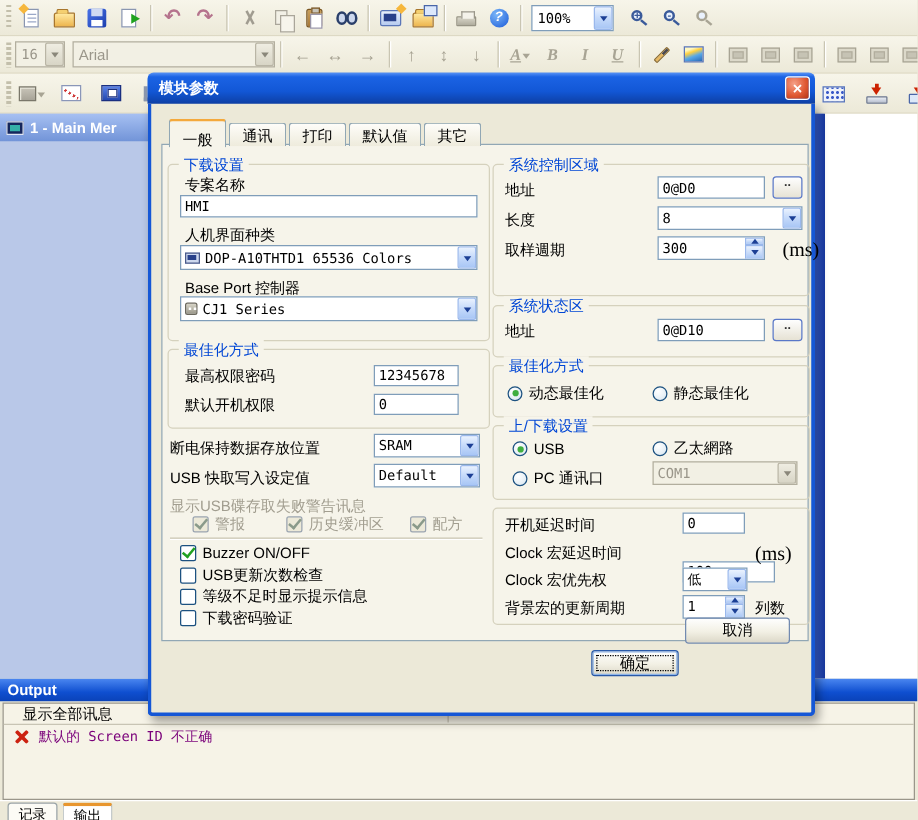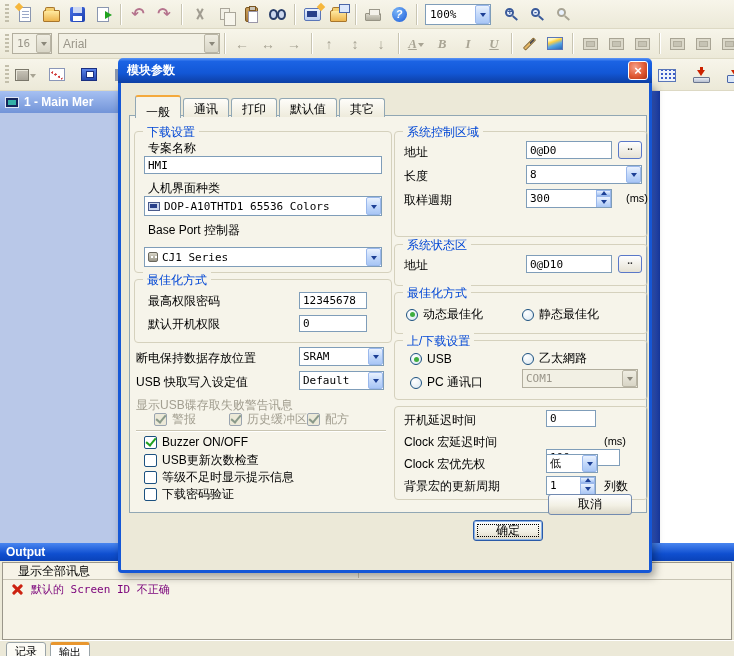--- a/index.html
+++ b/index.html
@@ -121,21 +121,21 @@
        border-radius:3px 3px 0 0;font-size:12px}
   .tab.active{height:23px;padding-top:7px;background:#f6f4ea;border-top:2px solid #f4a93c;margin-bottom:-1px}
   .page{position:absolute;left:8px;top:32px;width:518px;height:398px;background:#f6f4ea;border:1px solid #91a7b4}
 
   .lbl{position:absolute;white-space:nowrap;font-size:12px}
   .dis-t{color:#a29e90}
   .gbox{position:absolute;border:1px solid #d5d1bd;border-radius:4px}
   .gbox .cap{position:absolute;top:-8px;left:8px;background:#f6f4ea;padding:0 4px;color:#0046d5;white-space:nowrap}
   .inp,.spin,.ccombo{position:absolute;background:#fff;border:1px solid #7f9db9;display:flex;align-items:center;
        font-family:"DejaVu Sans Mono",monospace;font-size:11px;padding-left:3px;overflow:hidden}
-  .unit{position:absolute;font-family:Liberation Sans, sans-serif;font-size:11px;white-space:nowrap}
+  .unit{position:absolute;font-family:Liberation Serif, serif;font-size:16px;white-space:nowrap}
   .dotbtn{position:absolute;background:linear-gradient(#fefefe,#e6e2d4);border:1px solid #5a78c8;border-radius:3px;
        font-size:10px;display:flex;align-items:flex-start;justify-content:center;line-height:9px;font-weight:700;color:#333}
   .spincol{margin-left:auto;width:15px;align-self:stretch;display:flex;flex-direction:column;flex:0 0 auto}
   .spincol i{flex:1;background:linear-gradient(#eaf2fe,#a8c6f5);border:1px solid #9ab8ec;display:flex;align-items:center;justify-content:center}
   .spincol i::after{content:"";border:3px solid transparent}
   .spincol i.up::after{border-bottom:4px solid #1c3f95;margin-top:-3px}
   .spincol i.dn::after{border-top:4px solid #1c3f95;margin-top:3px}
   .mon{width:12px;height:9px;border:1px solid #4a5a8a;background:#cdd8ee;margin-right:4px;position:relative;flex:0 0 auto}
   .mon::after{content:"";position:absolute;left:1px;top:1px;right:2px;bottom:2px;background:#28408a}
   .plug{width:10px;height:10px;border-radius:2px;background:linear-gradient(#d8d5c8,#9a978a);border:1px solid #6a675c;
@@ -404,21 +404,21 @@
       <div class="inp" style="left:14px;top:40px;width:238px;height:18px">
         <span>HMI</span>
       </div>
       <span class="lbl" style="left:18px;top:64px">人机界面种类</span>
       <div class="ccombo" style="left:14px;top:80px;width:238px;height:20px">
         <i class="mon"></i>
         <span>DOP-A10THTD1 65536 Colors</span>
         <span class="arr"></span>
       </div>
       <span class="lbl" style="left:18px;top:106px">Base Port 控制器</span>
-      <div class="ccombo" style="left:14px;top:131px;width:238px;height:20px">
+      <div class="ccombo" style="left:14px;top:121px;width:238px;height:20px">
         <i class="plug"></i>
         <span>CJ1 Series</span>
         <span class="arr"></span>
       </div>
 
       <div class="gbox" style="left:4px;top:163px;width:258px;height:64px">
         <span class="cap">最佳化方式</span>
       </div>
       <span class="lbl" style="left:18px;top:177px">最高权限密码</span>
       <div class="inp" style="left:169px;top:176px;width:68px;height:17px">
@@ -442,21 +442,21 @@
 
       <span class="lbl dis-t" style="left:6px;top:281px">显示USB碟存取失败警告讯息</span>
       <span class="cbrow dis-t" style="left:24px;top:295px">
         <i class="cb checked disabled"></i>
         <span>警报</span>
       </span>
       <span class="cbrow dis-t" style="left:99px;top:295px">
         <i class="cb checked disabled"></i>
         <span>历史缓冲区</span>
       </span>
-      <span class="cbrow dis-t" style="left:177px;top:295px">
+      <span class="cbrow dis-t" style="left:198px;top:295px">
         <i class="cb checked disabled"></i>
         <span>配方</span>
       </span>
       <span class="hline" style="left:6px;top:314px;width:250px"></span>
 
       <span class="cbrow" style="left:14px;top:319px">
         <i class="cb checked"></i>
         <span>Buzzer ON/OFF</span>
       </span>
       <span class="cbrow" style="left:14px;top:353px">

